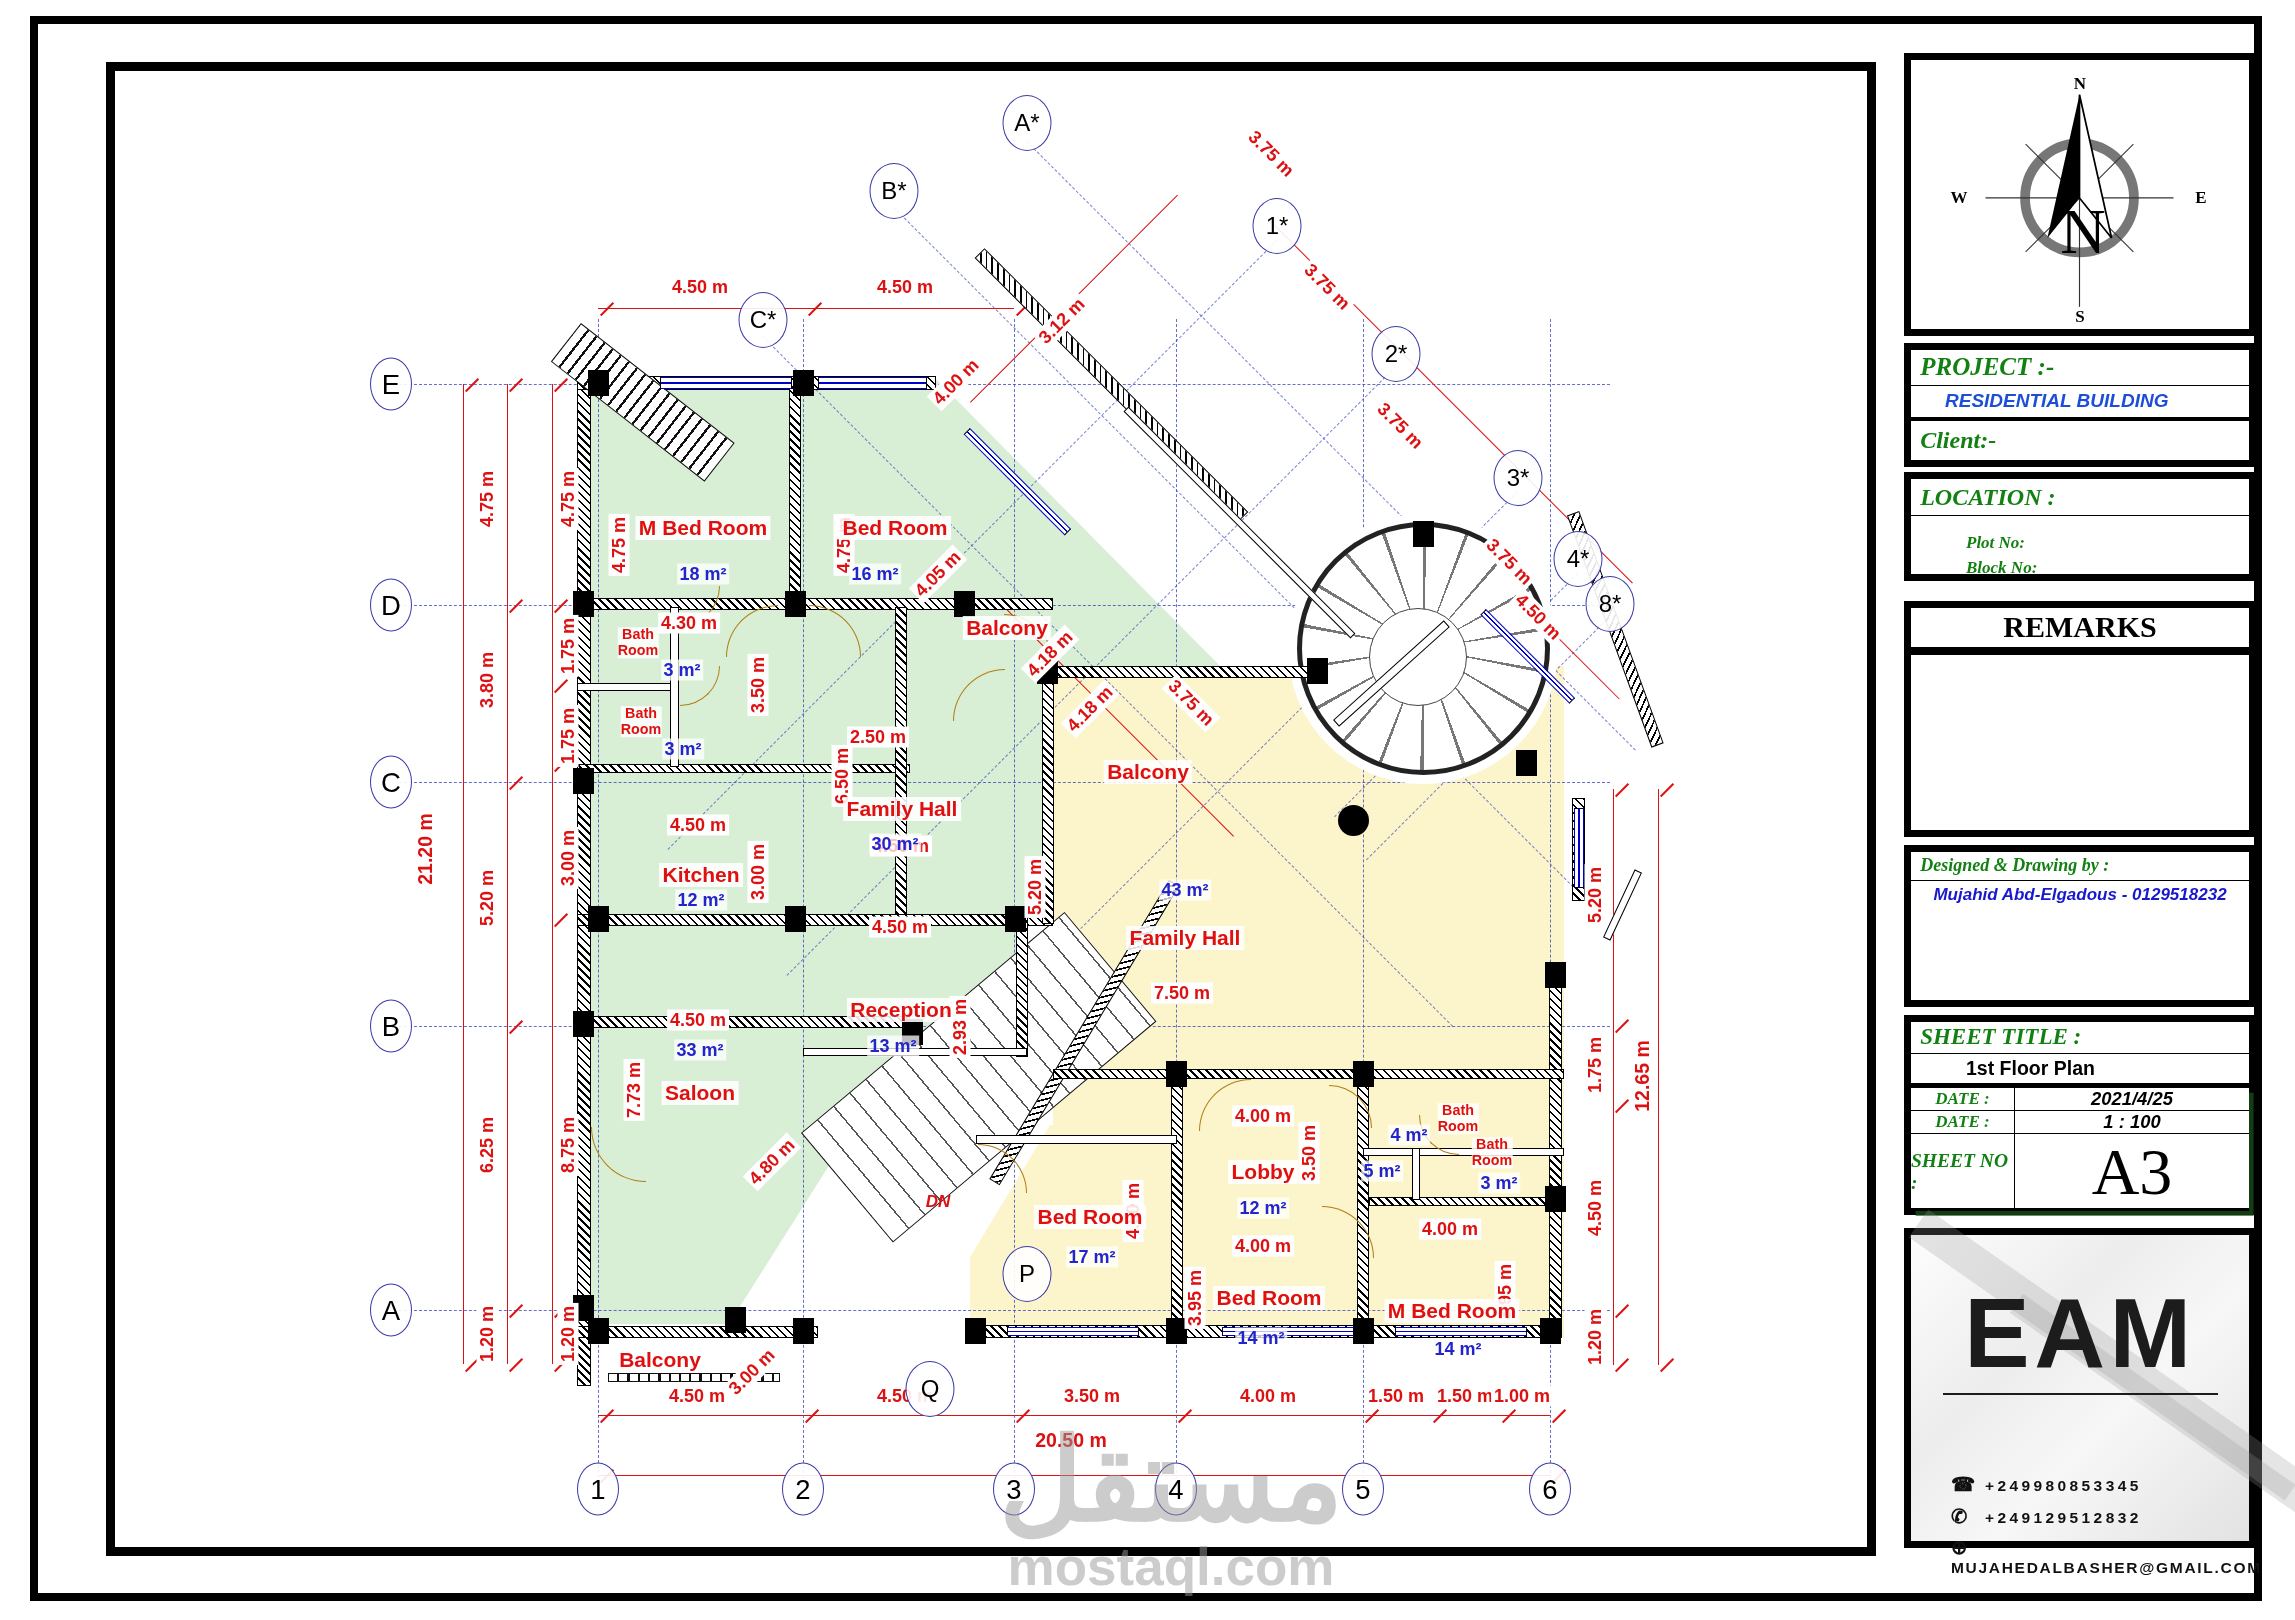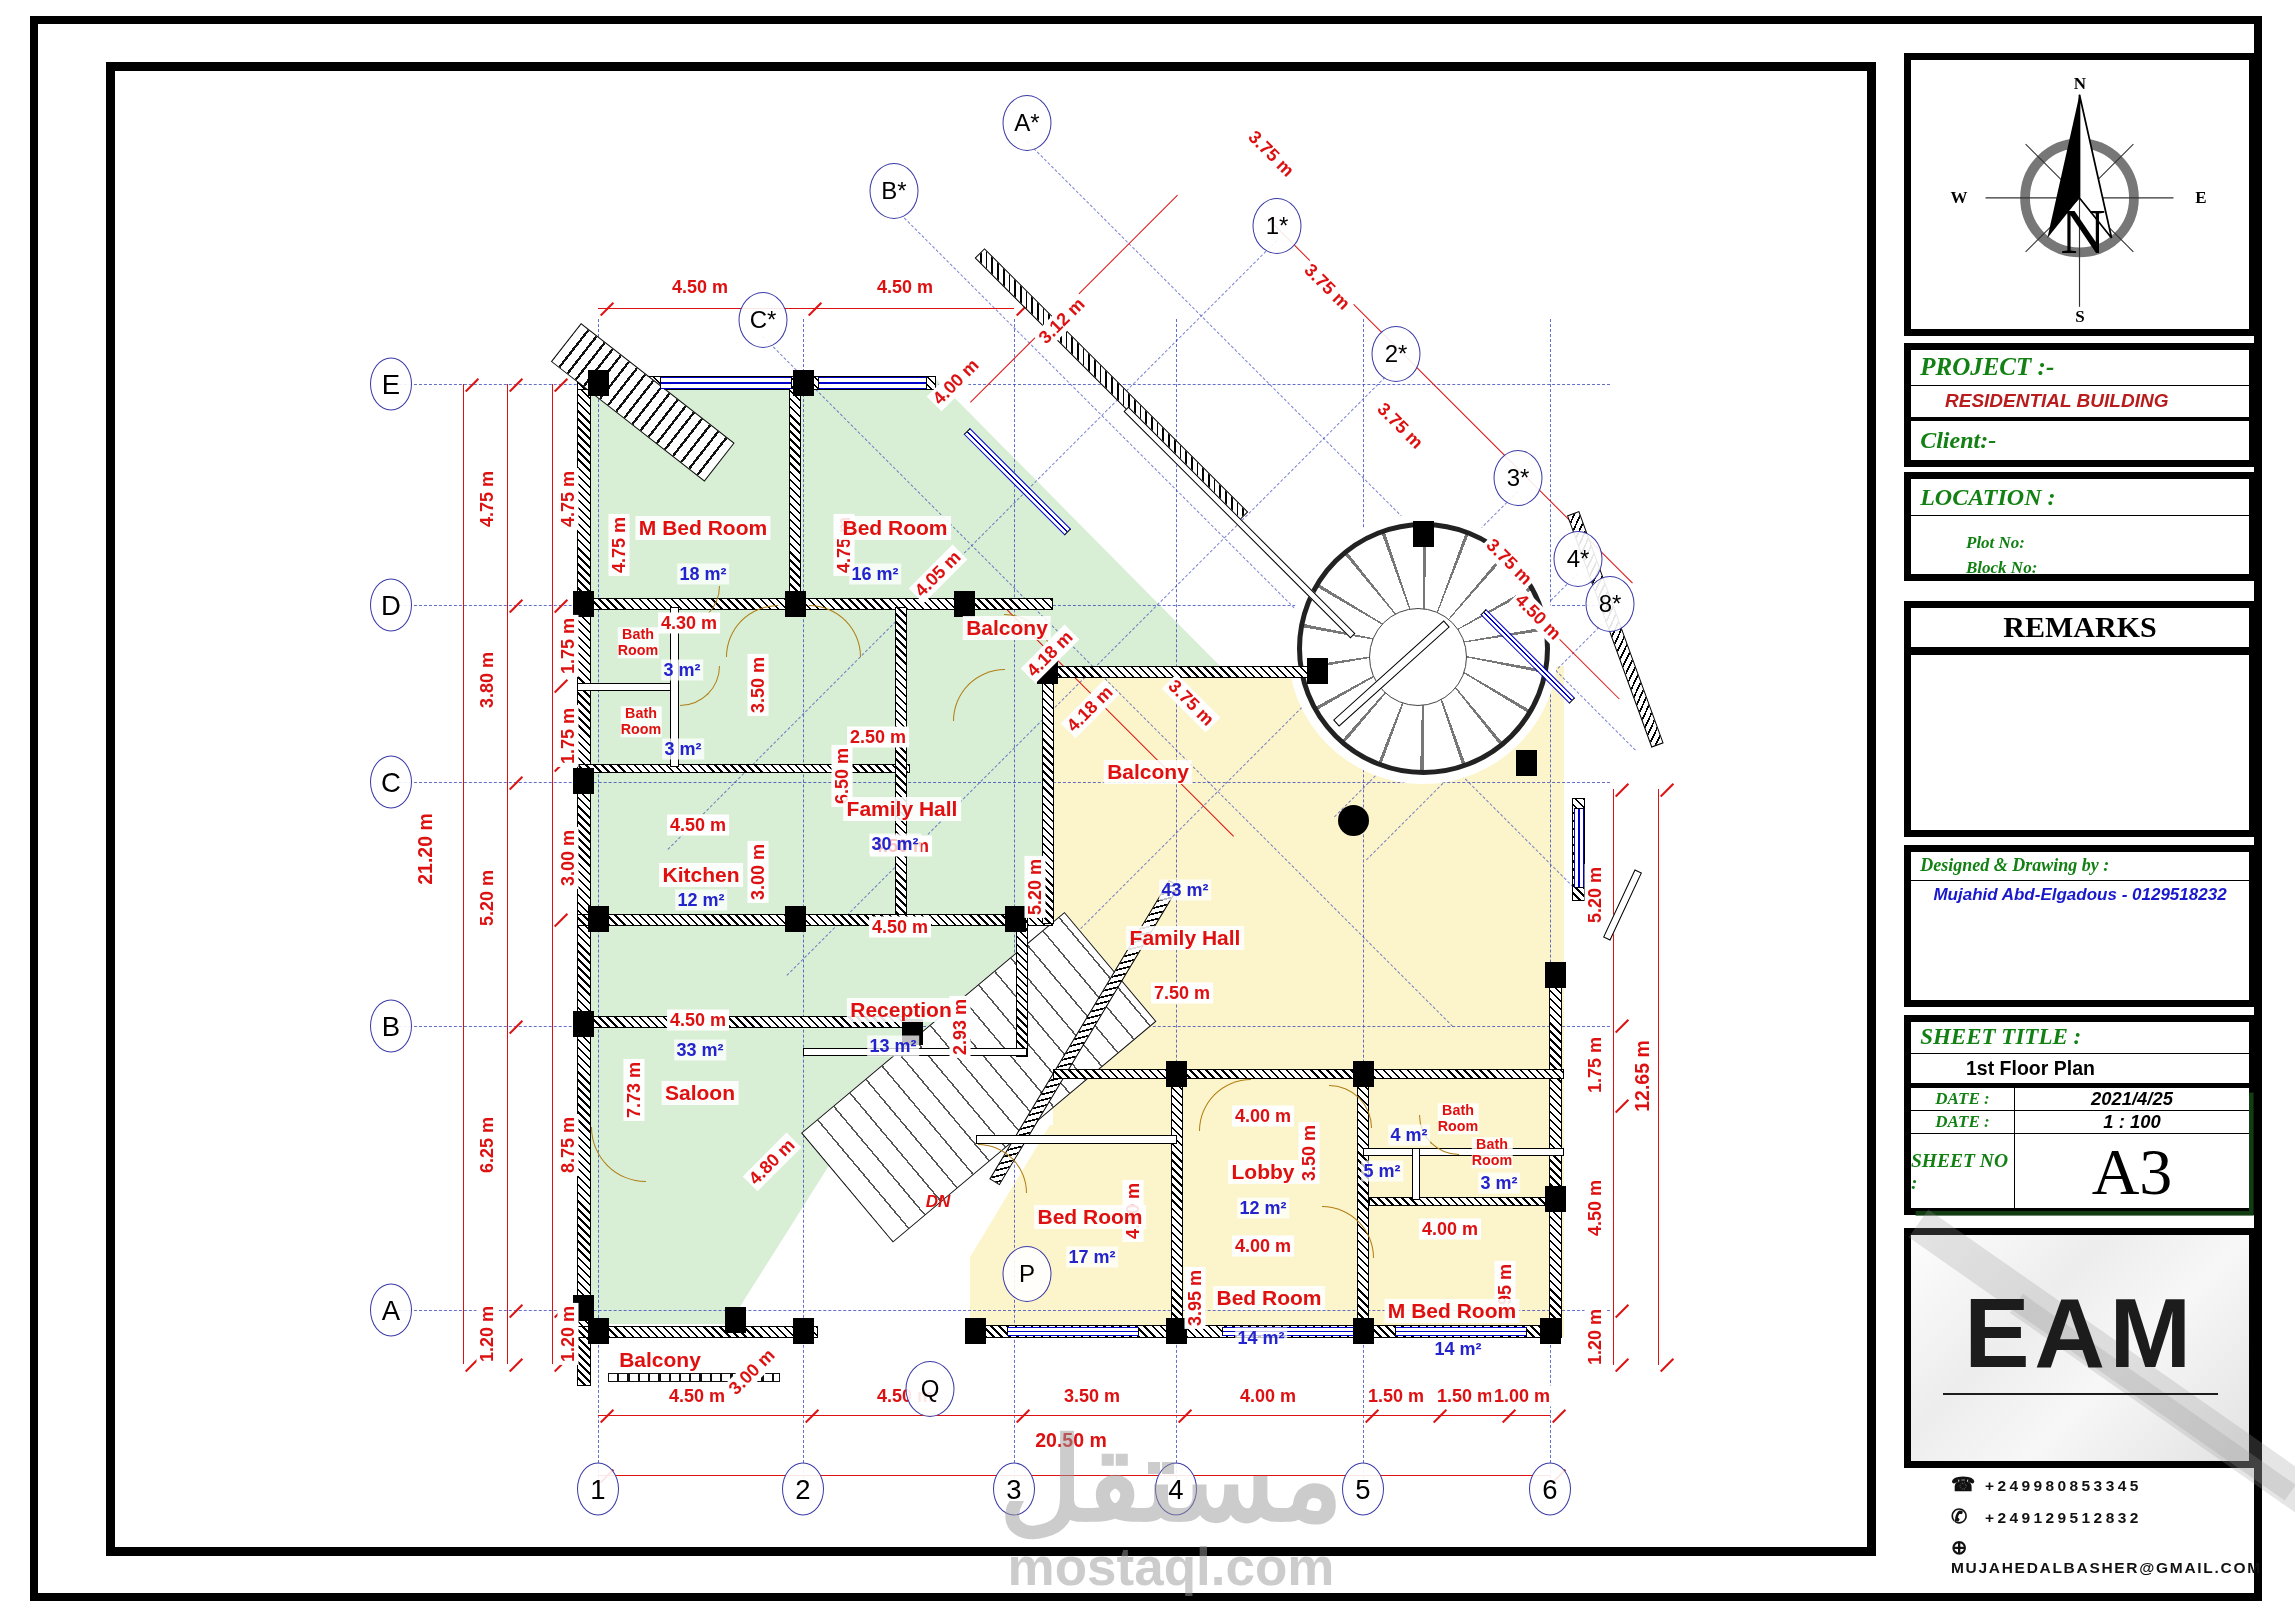--- a/index.html
+++ b/index.html
@@ -10,24 +10,24 @@
   #plan-frame{position:absolute;left:106px;top:62px;width:1770px;height:1494px;border:9.2px solid #000;box-sizing:border-box;}
   
   .tb{position:absolute;left:1904px;width:352px;border:7.5px solid #000;box-sizing:border-box;background:#fff;}
   .tb .hd{color:#128012;font-family:"Liberation Serif",serif;font-style:italic;font-weight:bold;}
   #box-compass{top:53px;height:283px;}
   #box-project{top:343px;height:124px;}
   #box-location{top:472px;height:109px;}
   #box-remarks{top:601px;height:236px;}
   #box-designed{top:845px;height:162px;}
   #box-sheet{top:1015px;height:200px;}
-  #box-firm{top:1228px;height:240px;}
+  #box-firm{top:1228px;height:320px;}
   .prow{border-bottom:1.1px solid #000;padding:3.4px 9.2px;}
   #project-label{font-size:25px;}
-  #project-value{color:#b91c1c;font-style:italic;font-weight:bold;font-size:19px;padding:4.6px 0 4.6px 34px;border-bottom:1.7px solid #000;}
+  #project-value{color:#1d4ed8;font-style:italic;font-weight:bold;font-size:19px;padding:4.6px 0 4.6px 34px;border-bottom:1.7px solid #000;}
   #client-label{font-size:24px;padding:5.7px 9.2px 19.5px;border-top:3.4px solid #000;}
   #location-label{font-size:24px;padding:4.6px 9.2px;border-bottom:1.1px solid #000;}
   .loc-item{color:#128012;font-family:"Liberation Serif",serif;font-style:italic;font-weight:bold;font-size:17px;padding:2.3px 9.2px 2.3px 55px;}
   #remarks-label{font-family:"Liberation Serif",serif;font-weight:bold;font-size:30px;text-align:center;border-bottom:8px solid #000;padding:2.3px 0;}
   #designed-label{font-size:18px;border-bottom:1.1px solid #000;padding:3.4px 9.2px;}
   #designed-value{color:#1818cc;font-style:italic;font-weight:bold;font-size:17px;text-align:center;padding:4.6px 0 52px;}
   #sheet-title-label{font-size:23px;border-bottom:1.1px solid #000;padding:2.3px 9.2px;}
   #sheet-title-value{font-weight:bold;font-size:19.5px;padding:3.4px 0 3.4px 55px;border-bottom:5.7px solid #000;}
   #sheet-table{display:grid;grid-template-columns:104px 1fr;box-shadow:4.6px 4.6px 0 #123d12;}
   #sheet-table>div{border-bottom:1.1px solid #000;display:flex;align-items:center;}

